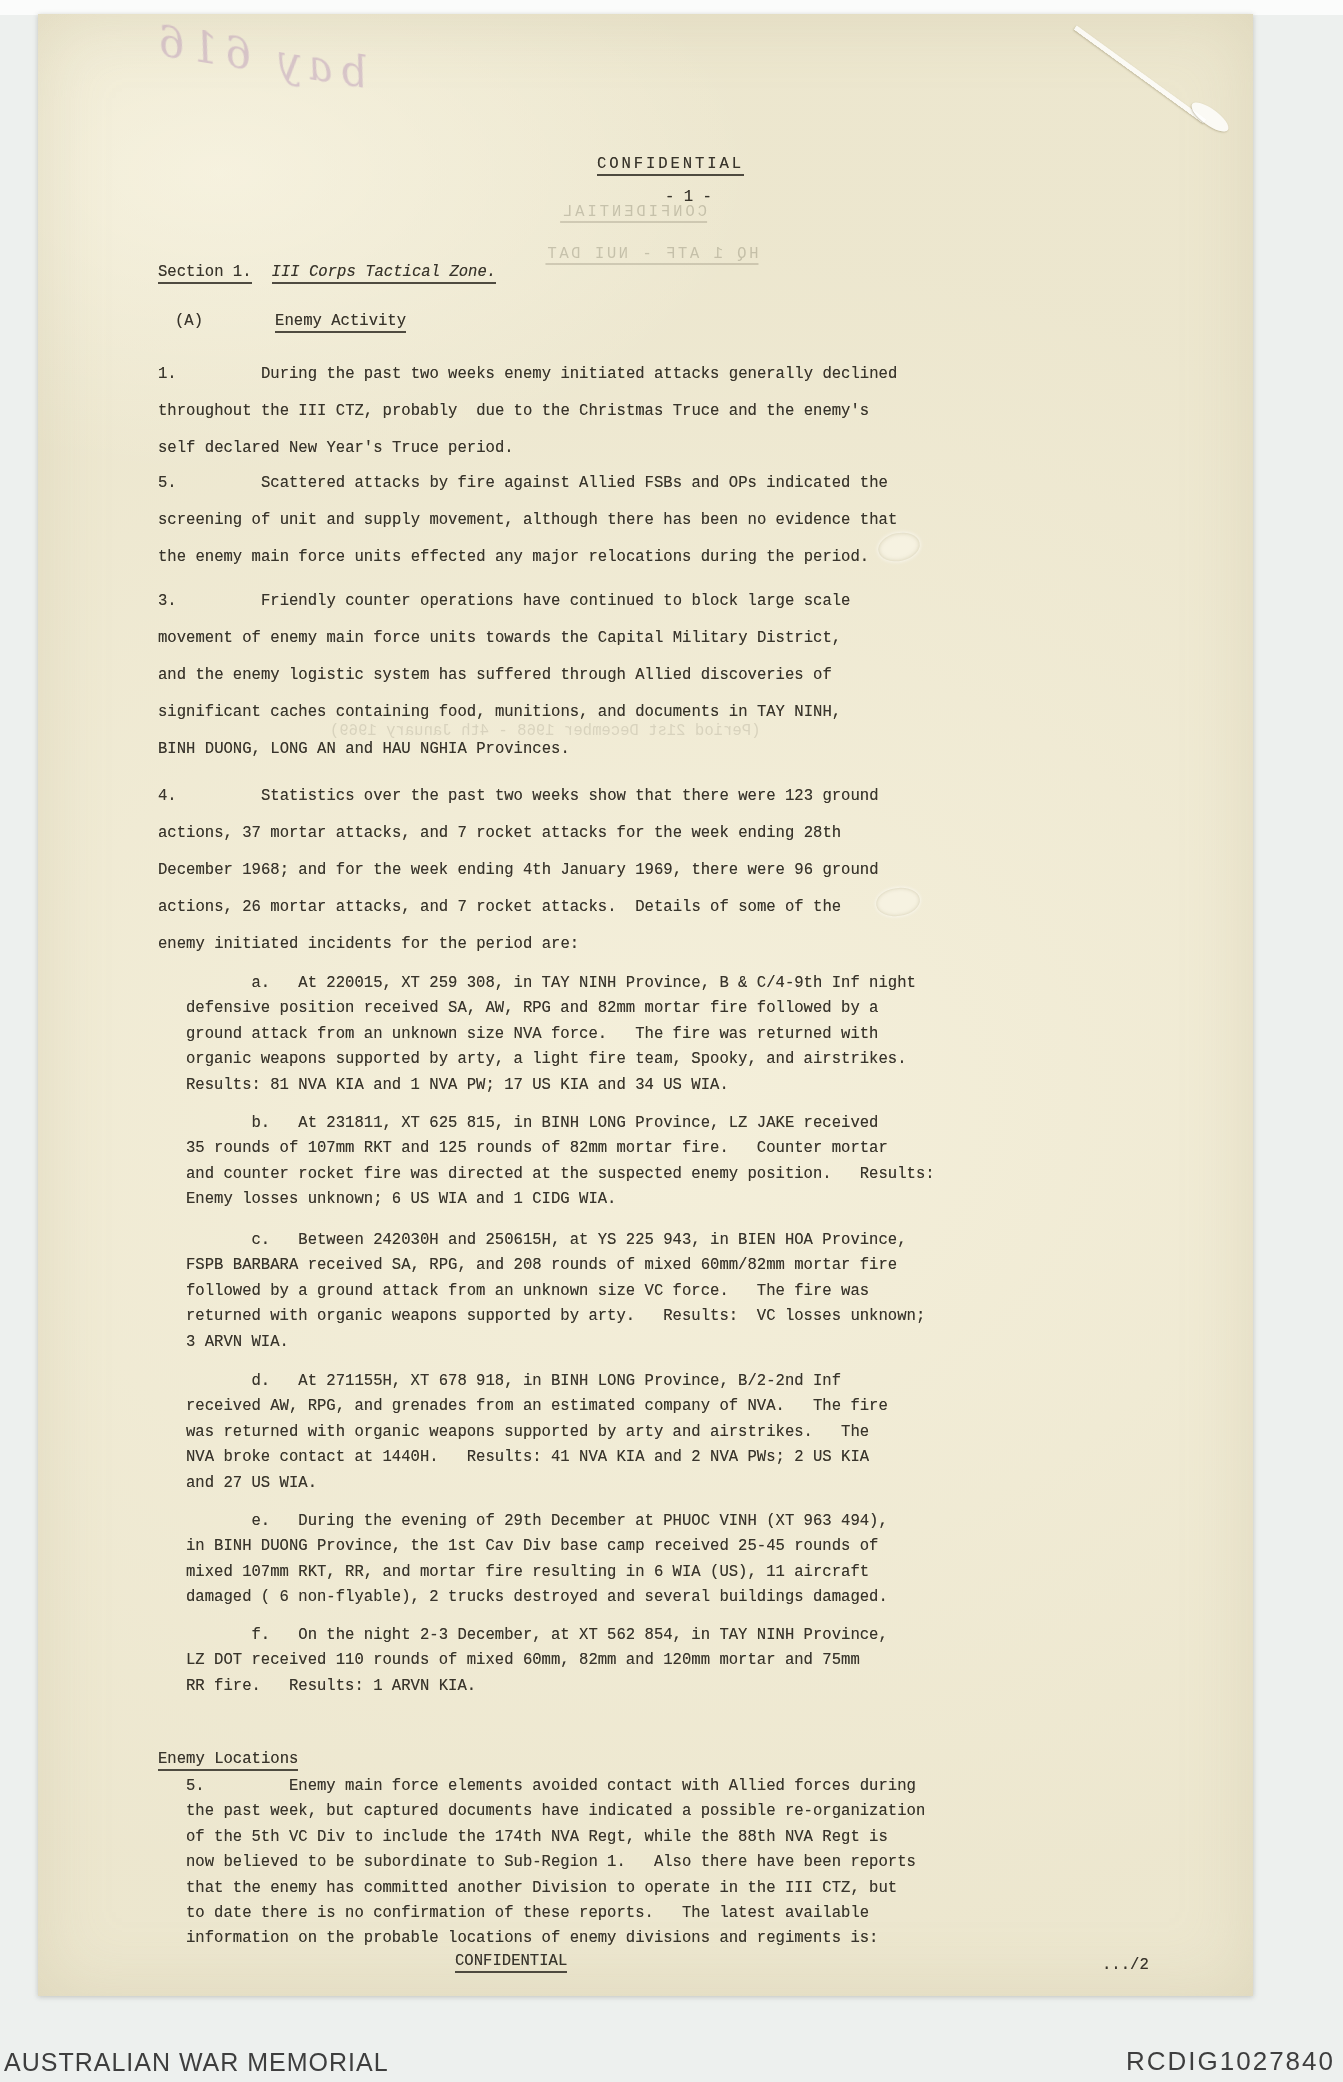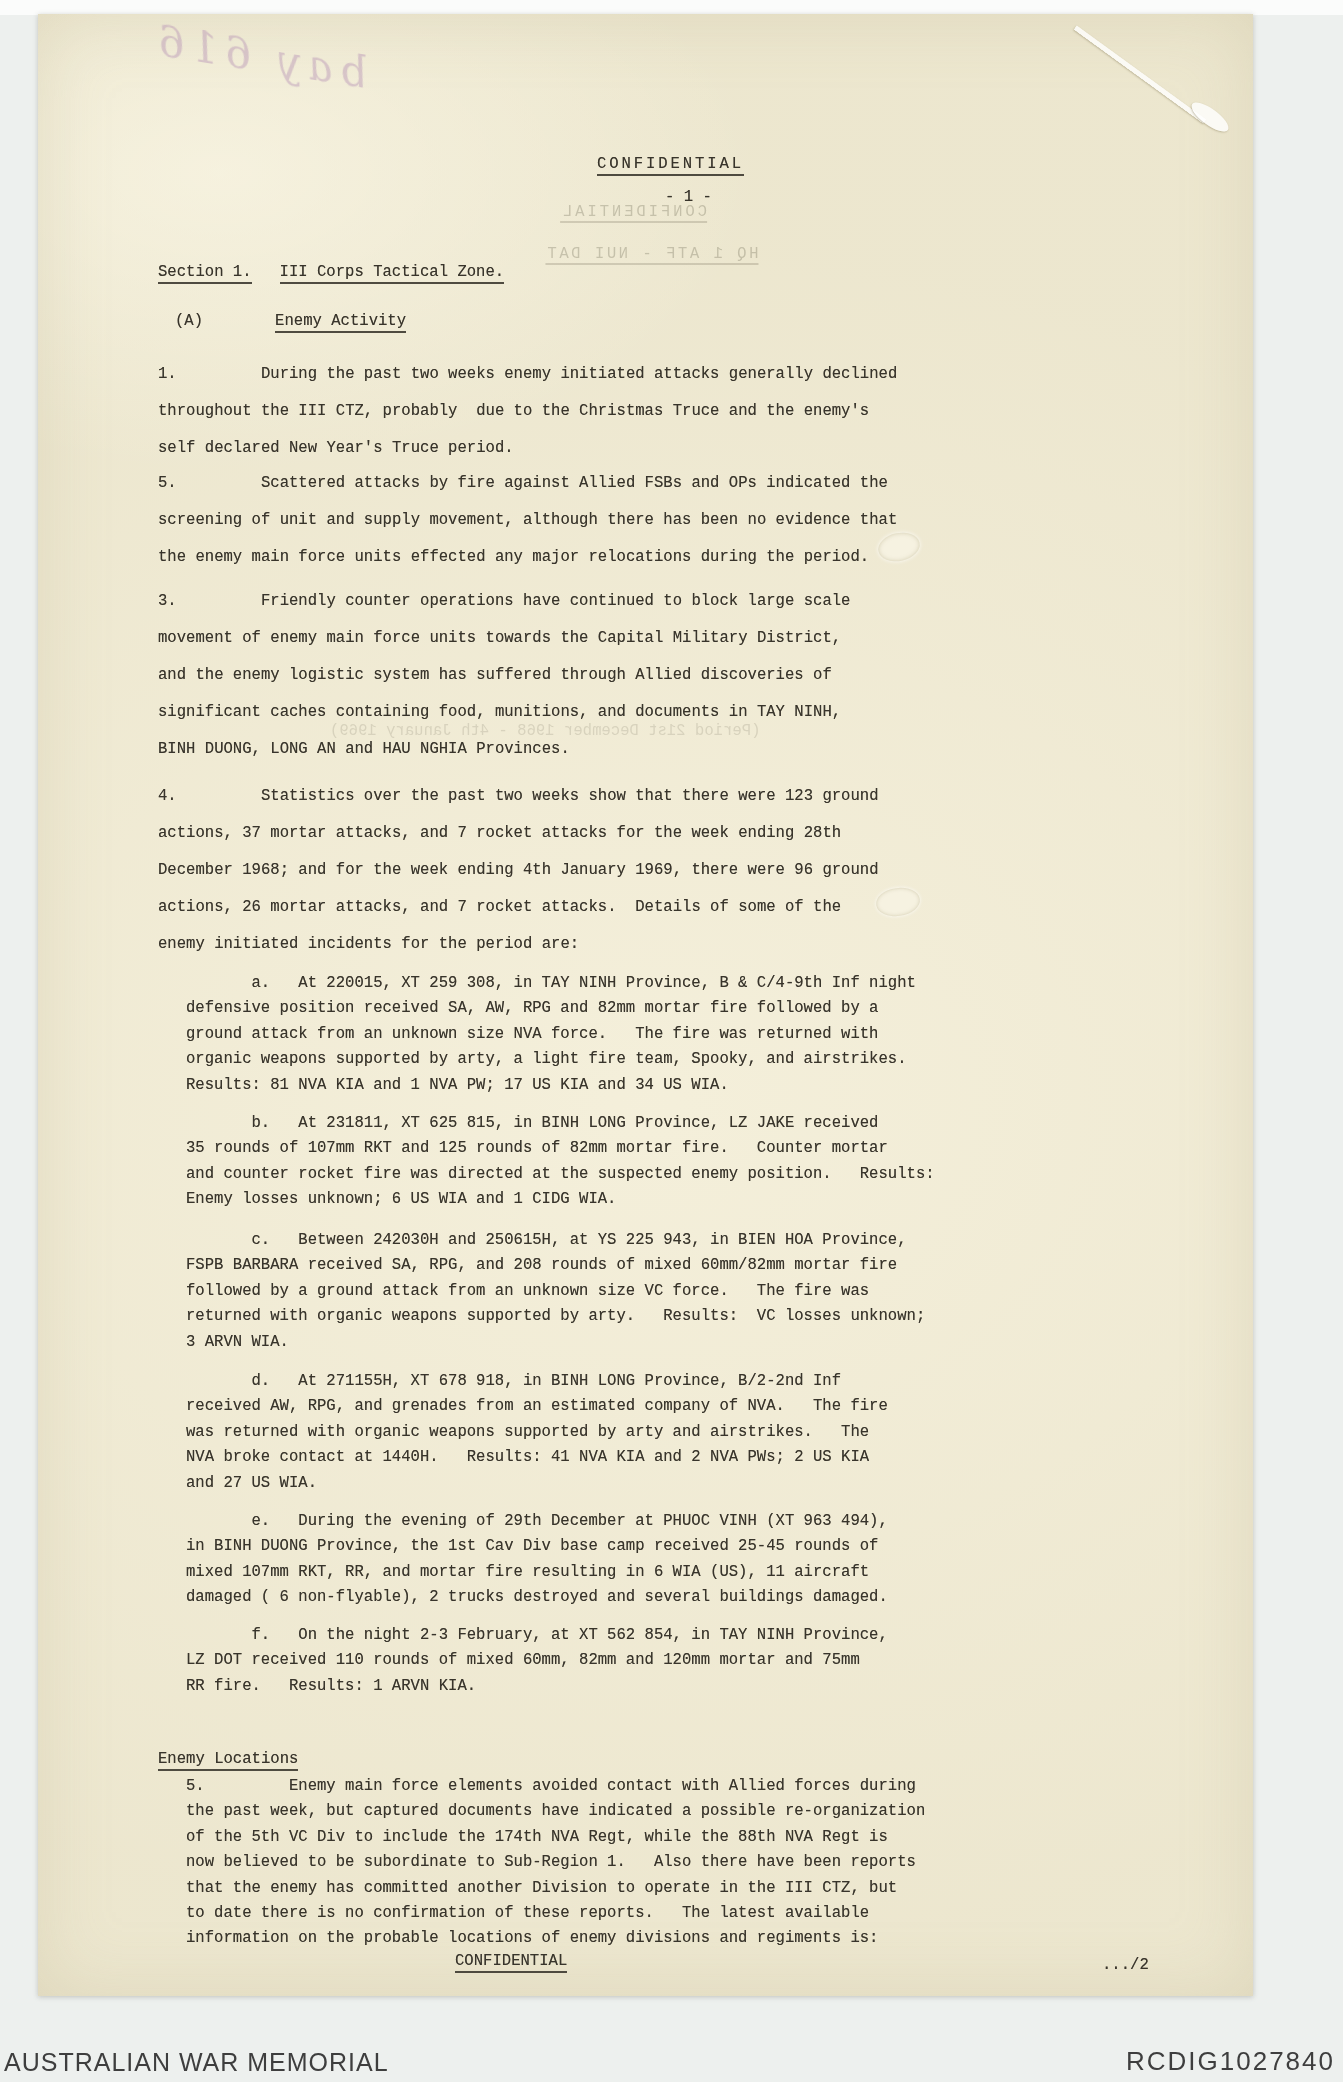--- a/index.html
+++ b/index.html
@@ -75,21 +75,21 @@
 
     <div class="bleed u2" style="left:522px;top:189px;letter-spacing:2.9px;">CONFIDENTIAL</div>
     <div class="bleed u2" style="left:507px;top:231px;letter-spacing:2.5px;">HQ 1 ATF - NUI DAT</div>
     <div class="bleed" style="left:292px;top:708px;color:rgba(95,88,70,0.17);">(Period 21st December 1968 - 4th January 1969)</div>
 
     <div class="type u" style="left:559px;top:141px;letter-spacing:2.9px;">CONFIDENTIAL</div>
     <div class="type" style="left:627px;top:174px;">- 1 -</div>
 
     <div class="row" style="position:absolute;left:120px;top:249px;">
       <span class="type u" style="position:static;">Section 1.</span>
-      <span class="type u" style="position:static;margin-left:28px;">III Corps Tactical Zone.</span>
+      <span class="type u" style="position:static;margin-left:20px;font-style:italic;">III Corps Tactical Zone.</span>
     </div>
 
     <div class="row" style="position:absolute;left:137px;top:298px;">
       <span class="type" style="position:static;">(A)</span>
       <span class="type u" style="position:static;margin-left:72px;">Enemy Activity</span>
     </div>
 
     <div class="type sp15" style="left:120px;top:342px;">1.         During the past two weeks enemy initiated attacks generally declined
 throughout the III CTZ, probably  due to the Christmas Truce and the enemy's
 self declared New Year's Truce period.</div>
@@ -123,21 +123,21 @@
 3 ARVN WIA.</div>
     <div class="type sp10" style="left:120px;top:1355px;">       d.   At 271155H, XT 678 918, in BINH LONG Province, B/2-2nd Inf
 received AW, RPG, and grenades from an estimated company of NVA.   The fire
 was returned with organic weapons supported by arty and airstrikes.   The
 NVA broke contact at 1440H.   Results: 41 NVA KIA and 2 NVA PWs; 2 US KIA
 and 27 US WIA.</div>
     <div class="type sp10" style="left:120px;top:1495px;">       e.   During the evening of 29th December at PHUOC VINH (XT 963 494),
 in BINH DUONG Province, the 1st Cav Div base camp received 25-45 rounds of
 mixed 107mm RKT, RR, and mortar fire resulting in 6 WIA (US), 11 aircraft
 damaged ( 6 non-flyable), 2 trucks destroyed and several buildings damaged.</div>
-    <div class="type sp10" style="left:120px;top:1609px;">       f.   On the night 2-3 February, at XT 562 854, in TAY NINH Province,
+    <div class="type sp10" style="left:120px;top:1609px;">       f.   On the night 2-3 December, at XT 562 854, in TAY NINH Province,
 LZ DOT received 110 rounds of mixed 60mm, 82mm and 120mm mortar and 75mm
 RR fire.   Results: 1 ARVN KIA.</div>
 
     <div class="type u" style="left:120px;top:1712px;margin-top:24px;">Enemy Locations</div>
 
     <div class="type sp10" style="left:120px;top:1760px;">5.         Enemy main force elements avoided contact with Allied forces during
 the past week, but captured documents have indicated a possible re-organization
 of the 5th VC Div to include the 174th NVA Regt, while the 88th NVA Regt is
 now believed to be subordinate to Sub-Region 1.   Also there have been reports
 that the enemy has committed another Division to operate in the III CTZ, but

